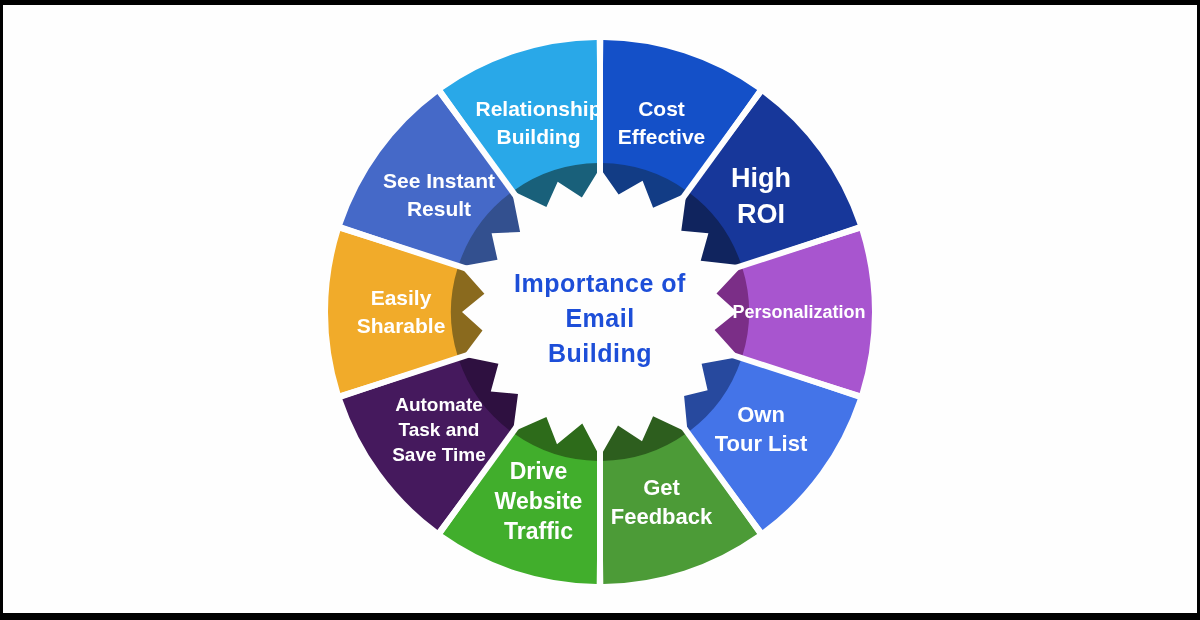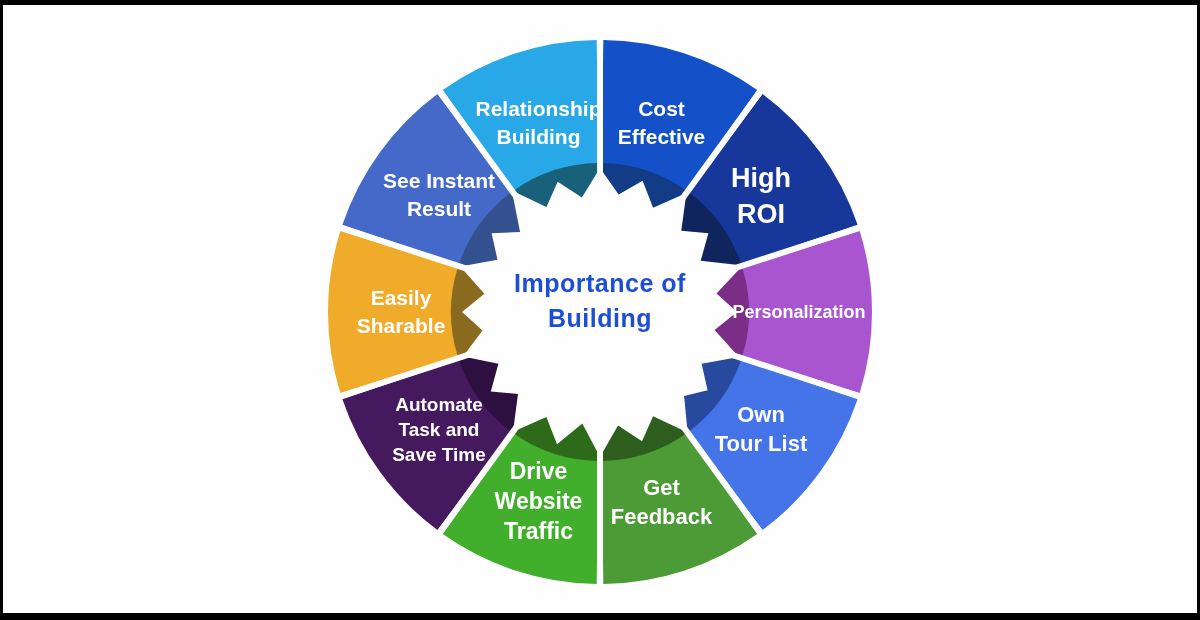--- a/index.html
+++ b/index.html
@@ -79,20 +79,21 @@
       <text text-anchor="middle" fill="#ffffff" font-size="22"><tspan x="661.5" y="494.5">Get</tspan><tspan x="661.5" y="523.5">Feedback</tspan></text>
       <text text-anchor="middle" fill="#ffffff" font-size="23"><tspan x="538.5" y="479.3">Drive</tspan><tspan x="538.5" y="509.3">Website</tspan><tspan x="538.5" y="539.3">Traffic</tspan></text>
       <text text-anchor="middle" fill="#ffffff" font-size="19"><tspan x="439.0" y="410.6">Automate</tspan><tspan x="439.0" y="435.6">Task and</tspan><tspan x="439.0" y="460.6">Save Time</tspan></text>
       <text text-anchor="middle" fill="#ffffff" font-size="21"><tspan x="401.0" y="305.4">Easily</tspan><tspan x="401.0" y="333.4">Sharable</tspan></text>
       <text text-anchor="middle" fill="#ffffff" font-size="21"><tspan x="439.0" y="188.4">See Instant</tspan><tspan x="439.0" y="216.4">Result</tspan></text>
       <text text-anchor="middle" fill="#ffffff" font-size="21"><tspan x="538.5" y="116.1">Relationship</tspan><tspan x="538.5" y="144.1">Building</tspan></text>
     </svg>
 
   <div class="center-title" style="color: #1d4ed8;">
     <span>Importance of</span>
+    <span>Email</span>
     <span>Building</span>
   </div>
 
   <div class="frame frame-top"></div>
   <div class="frame frame-bottom"></div>
   <div class="frame frame-left"></div>
   <div class="frame frame-right"></div>
 
 </div>
 

